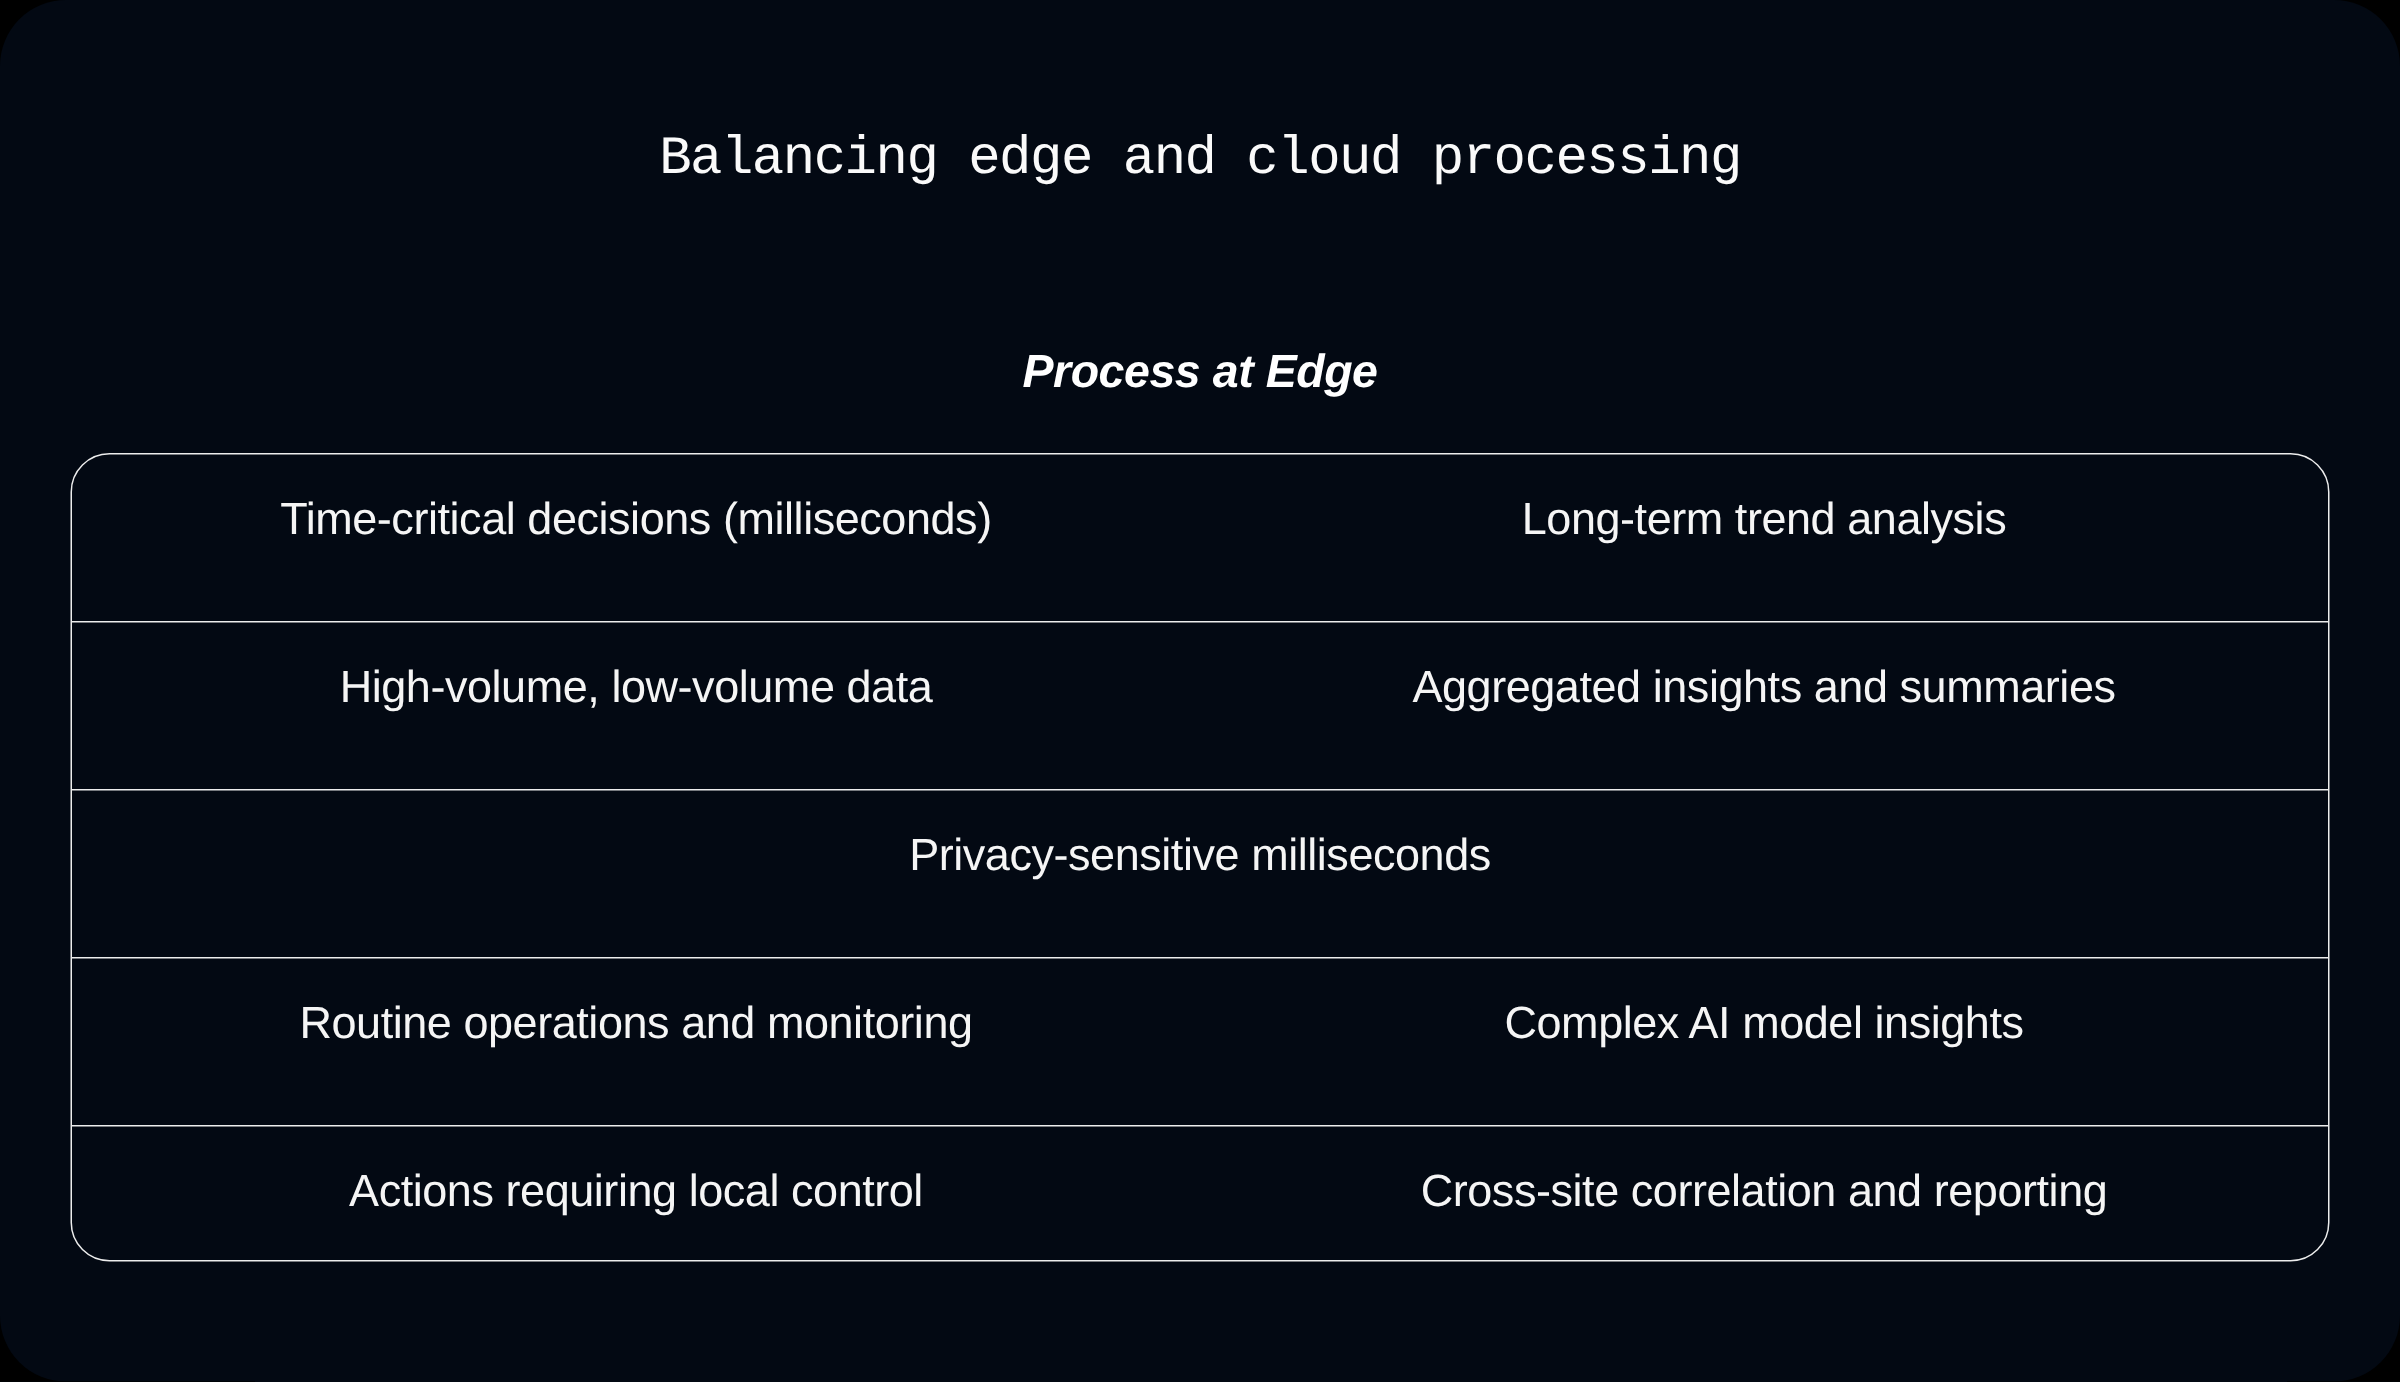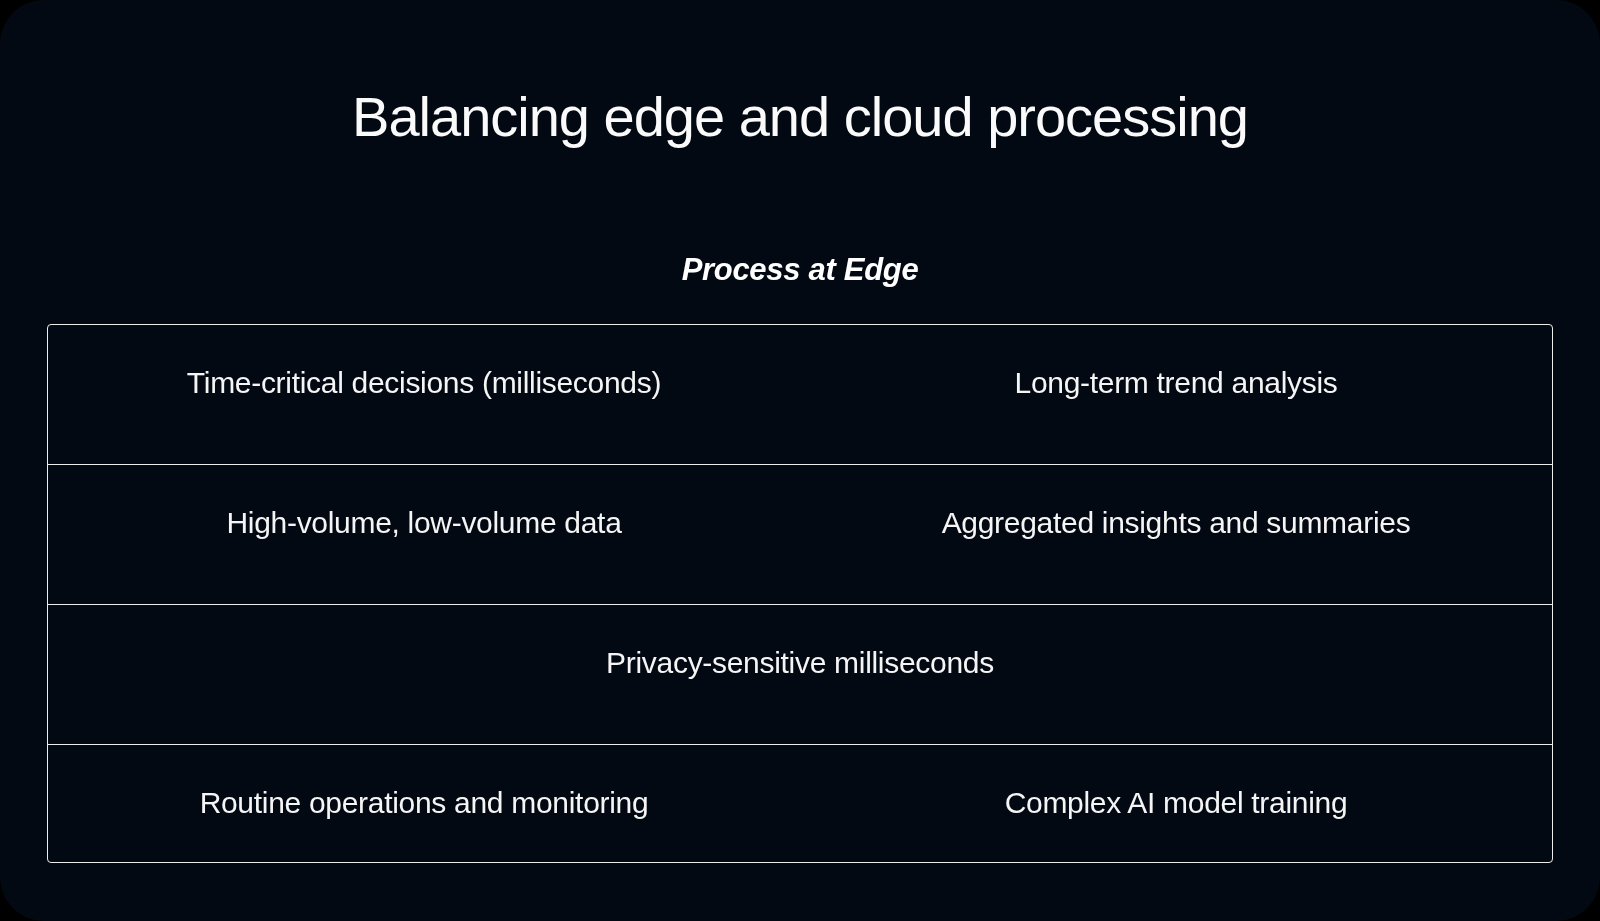--- a/index.html
+++ b/index.html
@@ -17,25 +17,26 @@
     width: 1600px;
     height: 921px;
     background: #030913;
     border-radius: 44px;
     overflow: hidden;
   }
 
   .slide-title {
     margin-top: 86px;
     text-align: center;
-    font-size: 56px;
+    font-size: 36px;
     font-weight: 400;
     letter-spacing: -1px;
     color: #fafafa;
     line-height: 1.1;
+    font-family: Liberation Mono, monospace;
   }
 
   .column-headers {
     display: flex;
     margin: 104px 47px 0 47px;
     font-style: italic;
   }
 
   .column-header {
     flex: 1 1 0;
@@ -43,21 +44,21 @@
     font-size: 31px;
     font-weight: 700;
     letter-spacing: -0.3px;
     color: #ffffff;
   }
 
   .comparison-table {
     margin: 36px 47px 0 47px;
     height: 539px;
     border: 1.5px solid #ededed;
-    border-radius: 4px;
+    border-radius: 26px;
     display: flex;
     flex-direction: column;
     overflow: hidden;
   }
 
   .table-row {
     flex: 1 1 0;
     display: flex;
   }
 
@@ -101,19 +102,23 @@
       <div class="table-cell">High-volume, low-volume data</div>
       <div class="table-cell">Aggregated insights and summaries</div>
     </div>
 
     <div class="table-row">
       <div class="table-cell">Privacy-sensitive milliseconds</div>
     </div>
 
     <div class="table-row">
       <div class="table-cell">Routine operations and monitoring</div>
-      <div class="table-cell">Complex AI model training</div>
+      <div class="table-cell">Complex AI model insights</div>
     </div>
 
+    <div class="table-row">
+      <div class="table-cell">Actions requiring local control</div>
+      <div class="table-cell">Cross-site correlation and reporting</div>
+    </div>
 
   </div>
 
 </div>
 
 </body></html>

